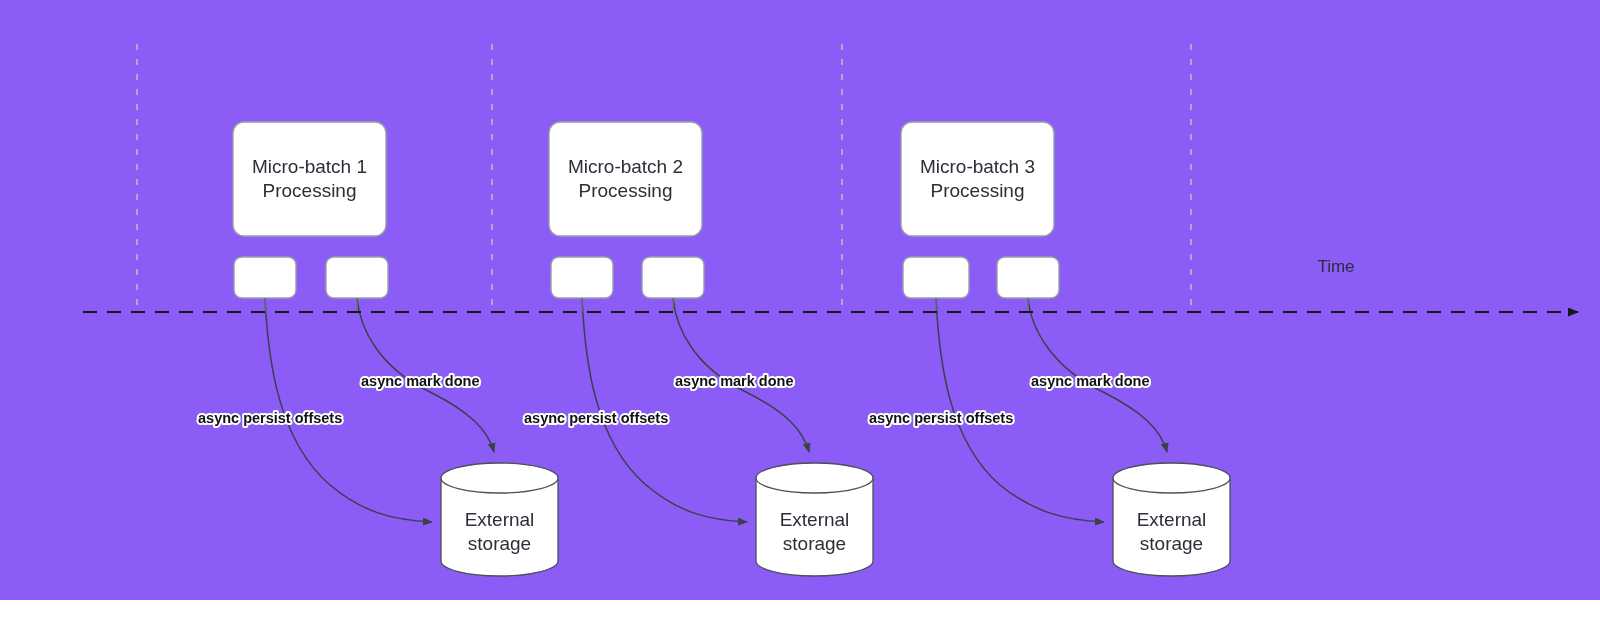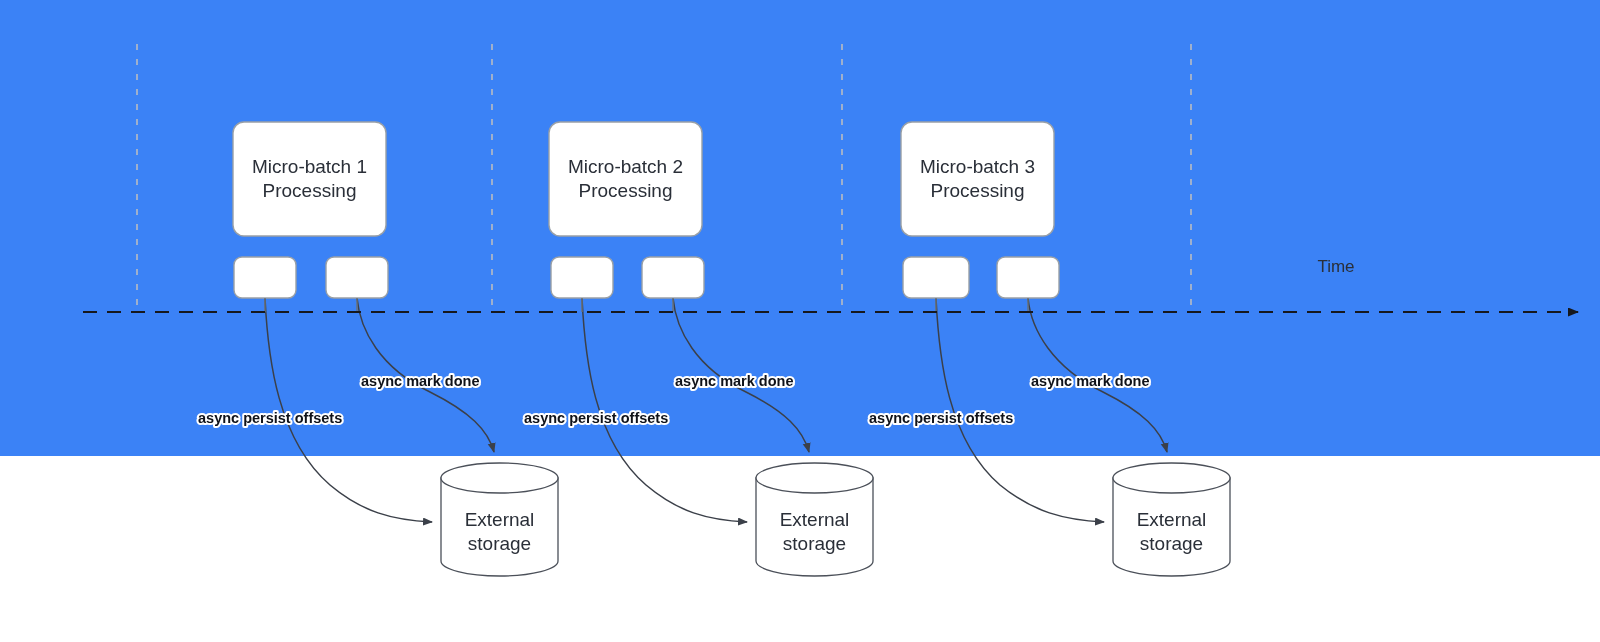--- a/index.html
+++ b/index.html
@@ -9,22 +9,22 @@
   }
   body {
     font-family: "Liberation Sans", sans-serif;
     width: 1600px;
     height: 642px;
     overflow: hidden;
   }
   #diagram-root {
     position: relative;
     width: 1600px;
-    height: 456px;
-    background: #3b82f6;
+    height: 600px;
+    background: #8b5cf6;
   }
   svg.layer {
     position: absolute;
     top: 0;
     left: 0;
     width: 1600px;
     height: 642px;
   }
   .box-label {
     font-size: 19px;

